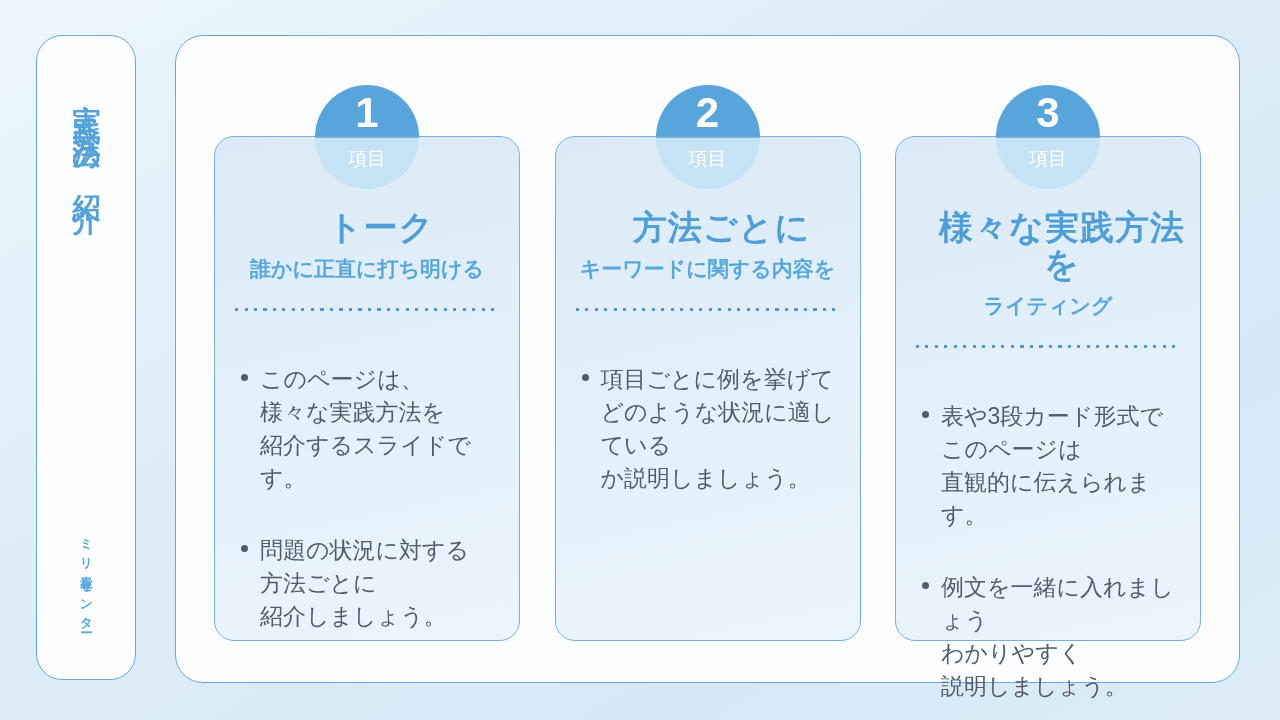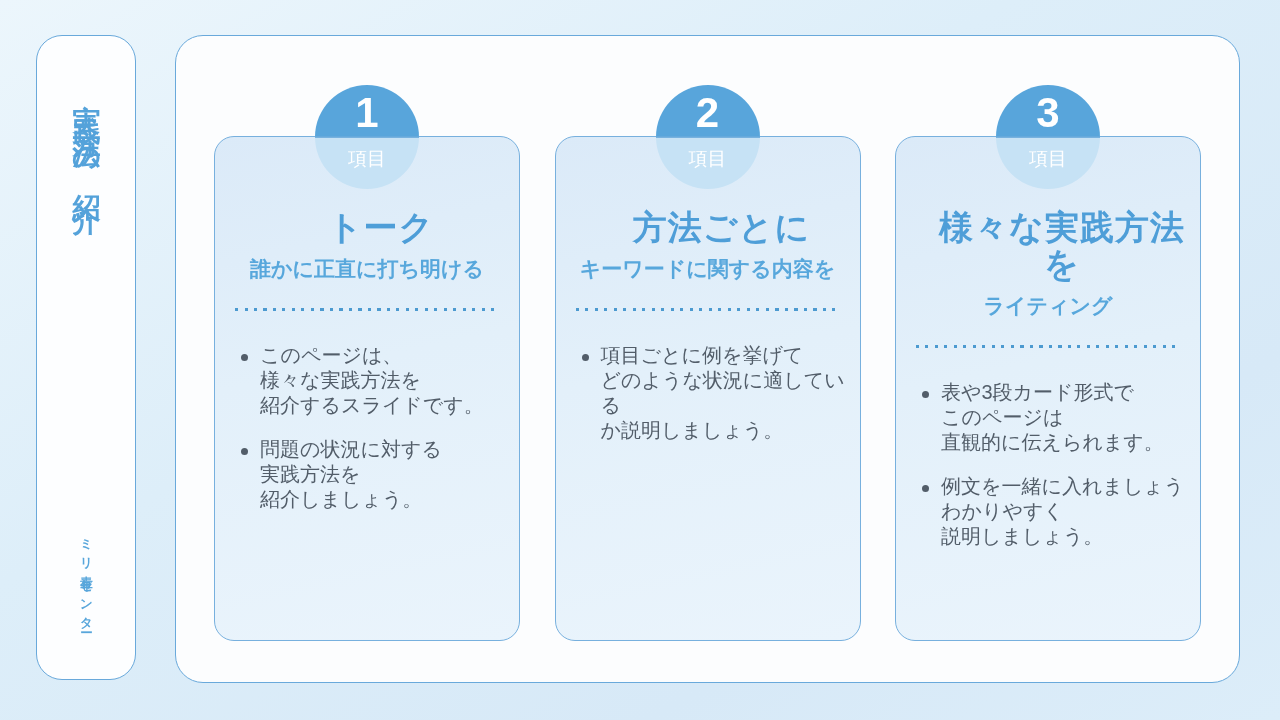--- a/index.html
+++ b/index.html
@@ -77,22 +77,23 @@
   .dots {
     margin: 26px 20px 0 20px; height: 3px;
     background-image: repeating-linear-gradient(to right, #4C9AD0 0 3px, transparent 3px 9.5px);
   }
   .bullets {
     list-style: none; margin: 32px 0 0 0; padding: 0 6px 0 26px;
     display: flex; flex-direction: column; gap: 19px;
   }
   .bullets li {
     position: relative; padding-left: 19px;
-    font-size: 20px; line-height: 25px; color: #525D69;
+    font-size: 23px; line-height: 33px; color: #525D69;
     white-space: pre-line;
+    margin-top: 20px;
   }
   .bullets li::before {
     content: ""; position: absolute; left: 0; top: 10.5px;
     width: 7px; height: 7px; border-radius: 50%; background: #525D69;
   }
 </style>
 </head>
 <body>
 
 <div class="page">
@@ -110,21 +111,21 @@
         <div class="badge-label">項目</div>
       </div>
       <h2 class="card-title">トーク</h2>
       <p class="card-subtitle">誰かに正直に打ち明ける</p>
       <div class="dots"></div>
       <ul class="bullets">
         <li>このページは、
 様々な実践方法を
 紹介するスライドです。</li>
         <li>問題の状況に対する
-実践方法を
+方法ごとに
 紹介しましょう。</li>
       </ul>
     </section>
 
     <section class="card">
       <div class="badge">
         <div class="badge-number">2</div>
         <div class="badge-label">項目</div>
       </div>
       <h2 class="card-title">方法ごとに</h2>

